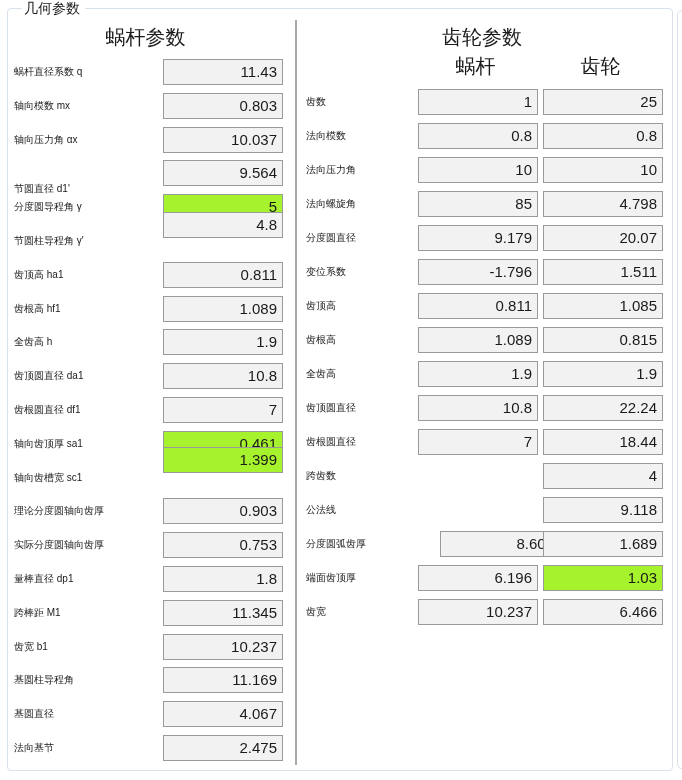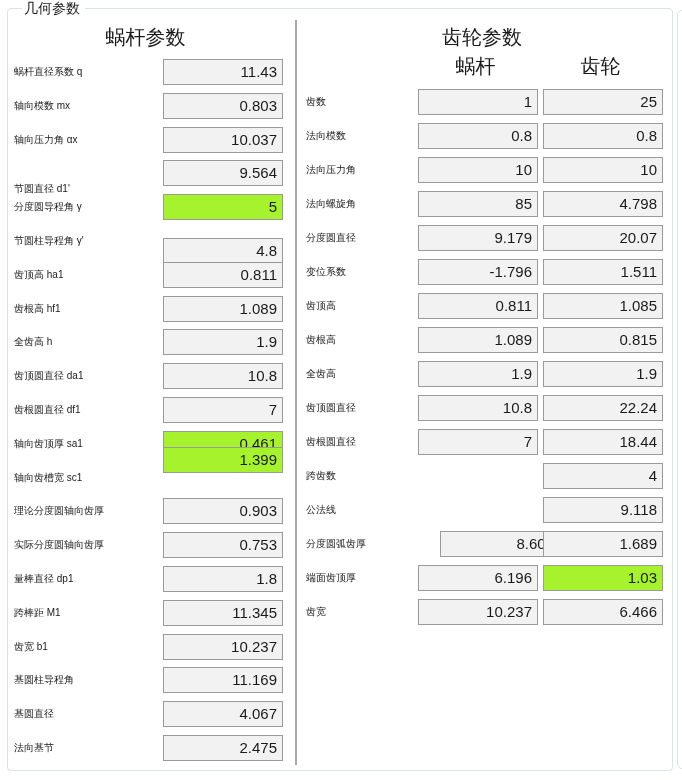--- a/index.html
+++ b/index.html
@@ -84,21 +84,21 @@
     <div class="value-box" style="top: 59px; left: 163px;">11.43</div>
     <div class="param-label" style="top: 93px; left: 14px;">轴向模数 mx</div>
     <div class="value-box" style="top: 93px; left: 163px;">0.803</div>
     <div class="param-label" style="top: 127px; left: 14px;">轴向压力角 αx</div>
     <div class="value-box" style="top: 127px; left: 163px; text-align: right;">10.037</div>
     <div class="param-label" style="top: 160px; left: 14px; margin-top: 16px;">节圆直径 d1'</div>
     <div class="value-box" style="top: 160px; left: 163px;">9.564</div>
     <div class="param-label" style="top: 194px; left: 14px;">分度圆导程角 γ</div>
     <div class="value-box highlight" style="top: 194px; left: 163px;">5</div>
     <div class="param-label" style="top: 228px; left: 14px;">节圆柱导程角 γ'</div>
-    <div class="value-box" style="top: 238px; left: 163px;">4.8</div>
+    <div class="value-box" style="top: 212px; left: 163px;">4.8</div>
     <div class="param-label" style="top: 262px; left: 14px;">齿顶高 ha1</div>
     <div class="value-box" style="top: 262px; left: 163px;">0.811</div>
     <div class="param-label" style="top: 296px; left: 14px;">齿根高 hf1</div>
     <div class="value-box" style="top: 296px; left: 163px;">1.089</div>
     <div class="param-label" style="top: 329px; left: 14px;">全齿高 h</div>
     <div class="value-box" style="top: 329px; left: 163px;">1.9</div>
     <div class="param-label" style="top: 363px; left: 14px;">齿顶圆直径 da1</div>
     <div class="value-box" style="top: 363px; left: 163px;">10.8</div>
     <div class="param-label" style="top: 397px; left: 14px;">齿根圆直径 df1</div>
     <div class="value-box" style="top: 397px; left: 163px;">7</div>

